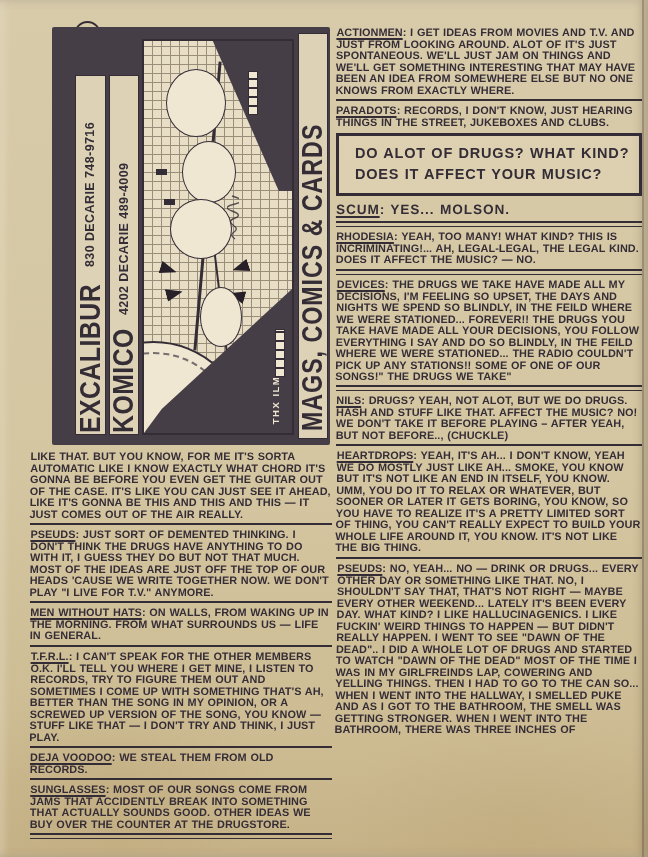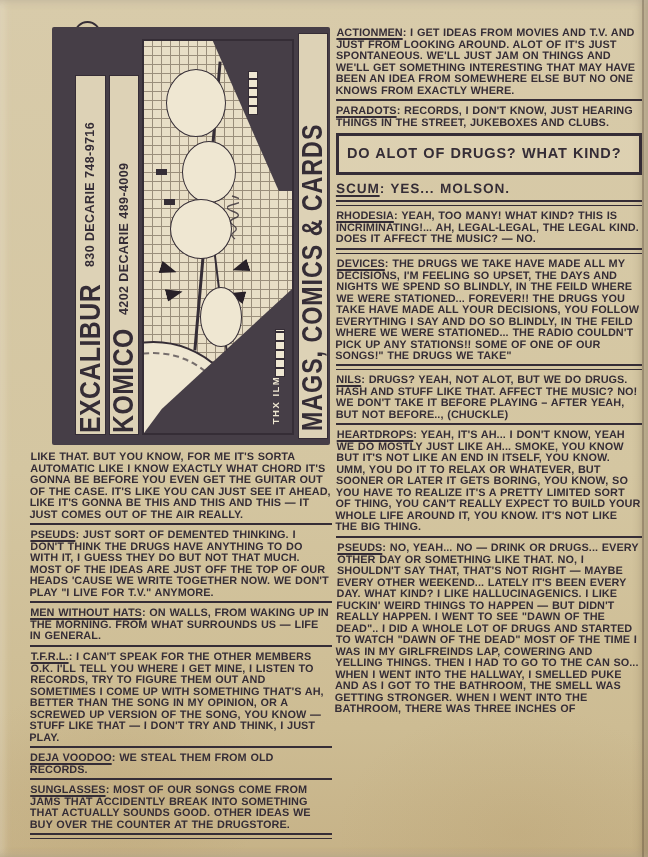--- a/index.html
+++ b/index.html
@@ -80,21 +80,21 @@
   .textcol{position:absolute;letter-spacing:.1px;word-spacing:.6px;}
   #col-left{left:30px;top:451px;width:302px;}
   #col-right{left:336px;top:27px;width:306px;}
   .para{margin:0 0 2px 0;font-size:10.8px;line-height:11.5px;font-weight:bold;
     transform:skewX(-1deg);}
   .para.large{font-size:13.5px;line-height:16px;letter-spacing:1px;margin:2px 0 3px;}
   .band{text-decoration:underline;text-underline-offset:2px;text-decoration-thickness:1.5px;}
   .rule{border-top:2.5px solid #352d36;margin:3px 0 4px 0;}
   .rule.double{height:3px;border-bottom:1.5px solid #352d36;}
 
-  .qbox{border:3px solid #352d36;padding:7px 8px 8px 8px;margin:5px 0 6px 0;background:rgba(255,250,235,.15);}
+  .qbox{border:3px solid #352d36;padding:7px 8px 8px 16px;margin:5px 0 6px 0;background:rgba(255,250,235,.15);}
   .qbox p{margin:0;font-size:14.5px;line-height:21px;font-weight:bold;letter-spacing:.8px;transform:none;}
 </style>
 </head>
 <body>
 
 <div class="crease"></div>
 
 <div class="pagenum">
   <span>32</span>
 </div>
@@ -162,20 +162,21 @@
   </div>
 
 <div class="textcol" id="col-right">
   <div id="right-before">
       <p class="para"><span class="band">ACTIONMEN</span>: I GET IDEAS FROM MOVIES AND T.V. AND JUST FROM LOOKING AROUND. ALOT OF IT'S JUST SPONTANEOUS. WE'LL JUST JAM ON THINGS AND WE'LL GET SOMETHING INTERESTING THAT MAY HAVE BEEN AN IDEA FROM SOMEWHERE ELSE BUT NO ONE KNOWS FROM EXACTLY WHERE.</p>
       <div class="rule"></div>
       <p class="para"><span class="band">PARADOTS</span>: RECORDS, I DON'T KNOW, JUST HEARING THINGS IN THE STREET, JUKEBOXES AND CLUBS.</p>
     </div>
   <div class="qbox">
     <p>DO ALOT OF DRUGS? WHAT KIND?</p>
+    <p>DOES IT AFFECT YOUR MUSIC?</p>
   </div>
   <div id="right-after">
       <p class="para large"><span class="band">SCUM</span>: YES... MOLSON.</p>
       <div class="rule double"></div>
       <p class="para"><span class="band">RHODESIA</span>: YEAH, TOO MANY! WHAT KIND? THIS IS INCRIMINATING!... AH, LEGAL-LEGAL, THE LEGAL KIND. DOES IT AFFECT THE MUSIC? — NO.</p>
       <div class="rule double"></div>
       <p class="para"><span class="band">DEVICES</span>: THE DRUGS WE TAKE HAVE MADE ALL MY DECISIONS, I'M FEELING SO UPSET, THE DAYS AND NIGHTS WE SPEND SO BLINDLY, IN THE FEILD WHERE WE WERE STATIONED... FOREVER!! THE DRUGS YOU TAKE HAVE MADE ALL YOUR DECISIONS, YOU FOLLOW EVERYTHING I SAY AND DO SO BLINDLY, IN THE FEILD WHERE WE WERE STATIONED... THE RADIO COULDN'T PICK UP ANY STATIONS!! SOME OF ONE OF OUR SONGS!" THE DRUGS WE TAKE"</p>
       <div class="rule double"></div>
       <p class="para"><span class="band">NILS</span>: DRUGS? YEAH, NOT ALOT, BUT WE DO DRUGS. HASH AND STUFF LIKE THAT. AFFECT THE MUSIC? NO! WE DON'T TAKE IT BEFORE PLAYING – AFTER YEAH, BUT NOT BEFORE.., (CHUCKLE)</p>
       <div class="rule"></div>

